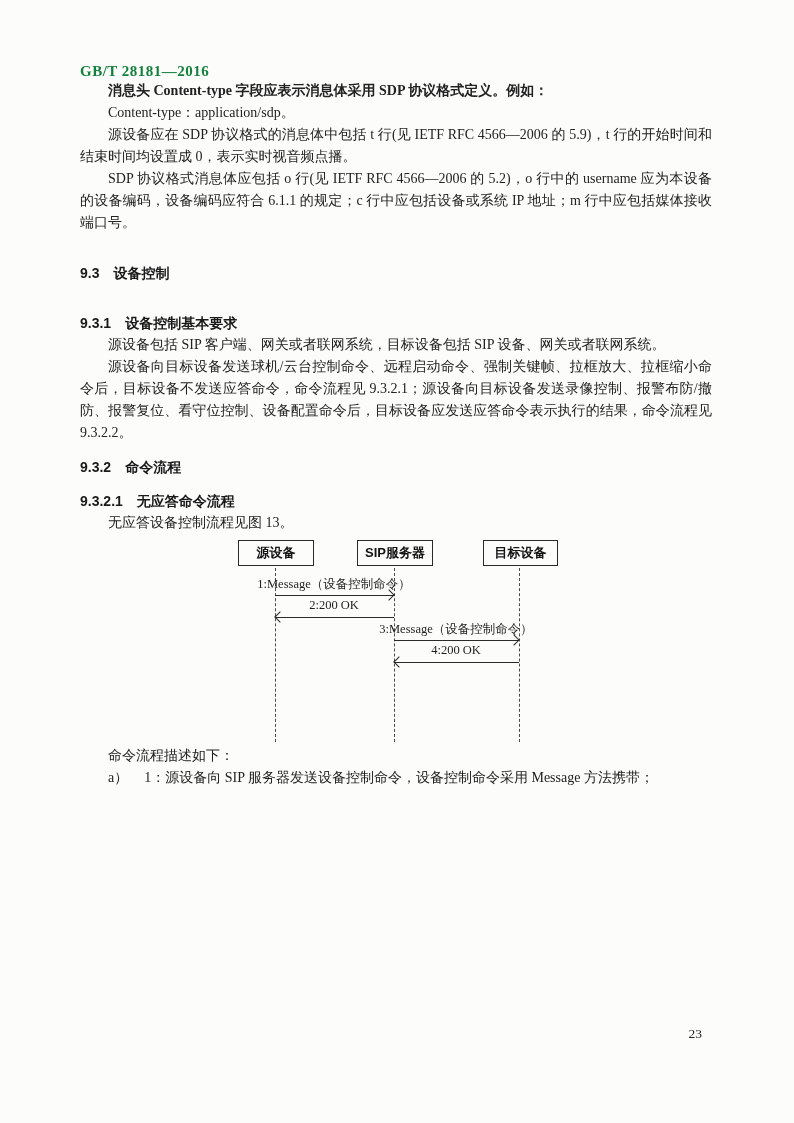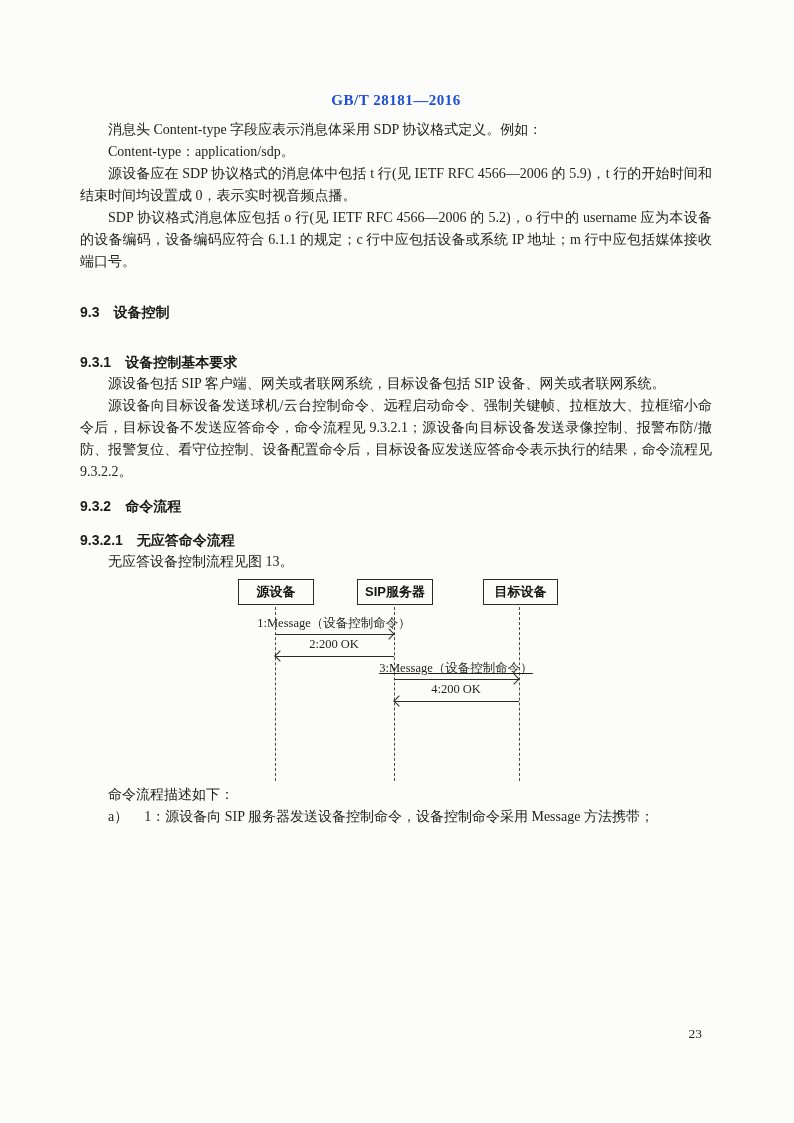--- a/index.html
+++ b/index.html
@@ -7,29 +7,29 @@
     width:794px;height:1123px;
     background:#f2f2f0;
     font-family:"Liberation Serif","DejaVu Serif",serif;
   }
   .page{
     position:relative;width:794px;height:1123px;
     background:#fcfcfa;color:#1e1e1e;overflow:hidden;
   }
   .content{position:absolute;left:80px;top:0;width:632px;}
   .header-line{
-    margin-top:92px;text-align:center;
-    font-weight:bold;font-size:15px;letter-spacing:.5px;color:#1d4ed8;
+    margin-top:63px;text-align:left;
+    font-weight:bold;font-size:15px;letter-spacing:.5px;color:#15803d;
   }
   p.body-p{
     margin:0;font-size:14px;line-height:22px;
     text-align:justify;color:#222;
   }
   p.indent{text-indent:2em;}
-  p.first{margin-top:10px;}
+  p.first{font-weight:bold;}
   .sec-h{
     margin:28px 0 0 0;font-family:"Liberation Sans","DejaVu Sans",sans-serif;
     font-weight:bold;font-size:14px;line-height:22px;color:#1a1a1a;
   }
   .sec-h .num{margin-right:14px;}
   .after-h{margin-top:8px;}
   .mt12{margin-top:12px;}
   
   .diagram{position:relative;height:205px;margin-top:6px;}
   .actor{
@@ -119,21 +119,21 @@
       <div class="lifeline l3"></div>
 
       <div class="msg-label" style="left:254px;top:36px;">1:Message（设备控制命令）</div>
       <div class="msg-line" style="left:195px;top:55px;width:119px;"></div>
       <span class="ah right" style="left:305px;top:51px;"></span>
 
       <div class="msg-label" style="left:254px;top:58px;">2:200 OK</div>
       <div class="msg-line" style="left:195px;top:77px;width:119px;"></div>
       <span class="ah left" style="left:196px;top:73px;"></span>
 
-      <div class="msg-label" style="left:376px;top:81px;text-decoration:underline;">3:Message（设备控制命令）</div>
+      <div class="msg-label" style="left:376px;top:81px;">3:Message（设备控制命令）</div>
       <div class="msg-line" style="left:314px;top:100px;width:125px;"></div>
       <span class="ah right" style="left:430px;top:96px;"></span>
 
       <div class="msg-label" style="left:376px;top:103px;">4:200 OK</div>
       <div class="msg-line" style="left:314px;top:122px;width:125px;"></div>
       <span class="ah left" style="left:315px;top:118px;"></span>
     </div>
 
 
     <p class="body-p indent mt12">命令流程描述如下：</p>

